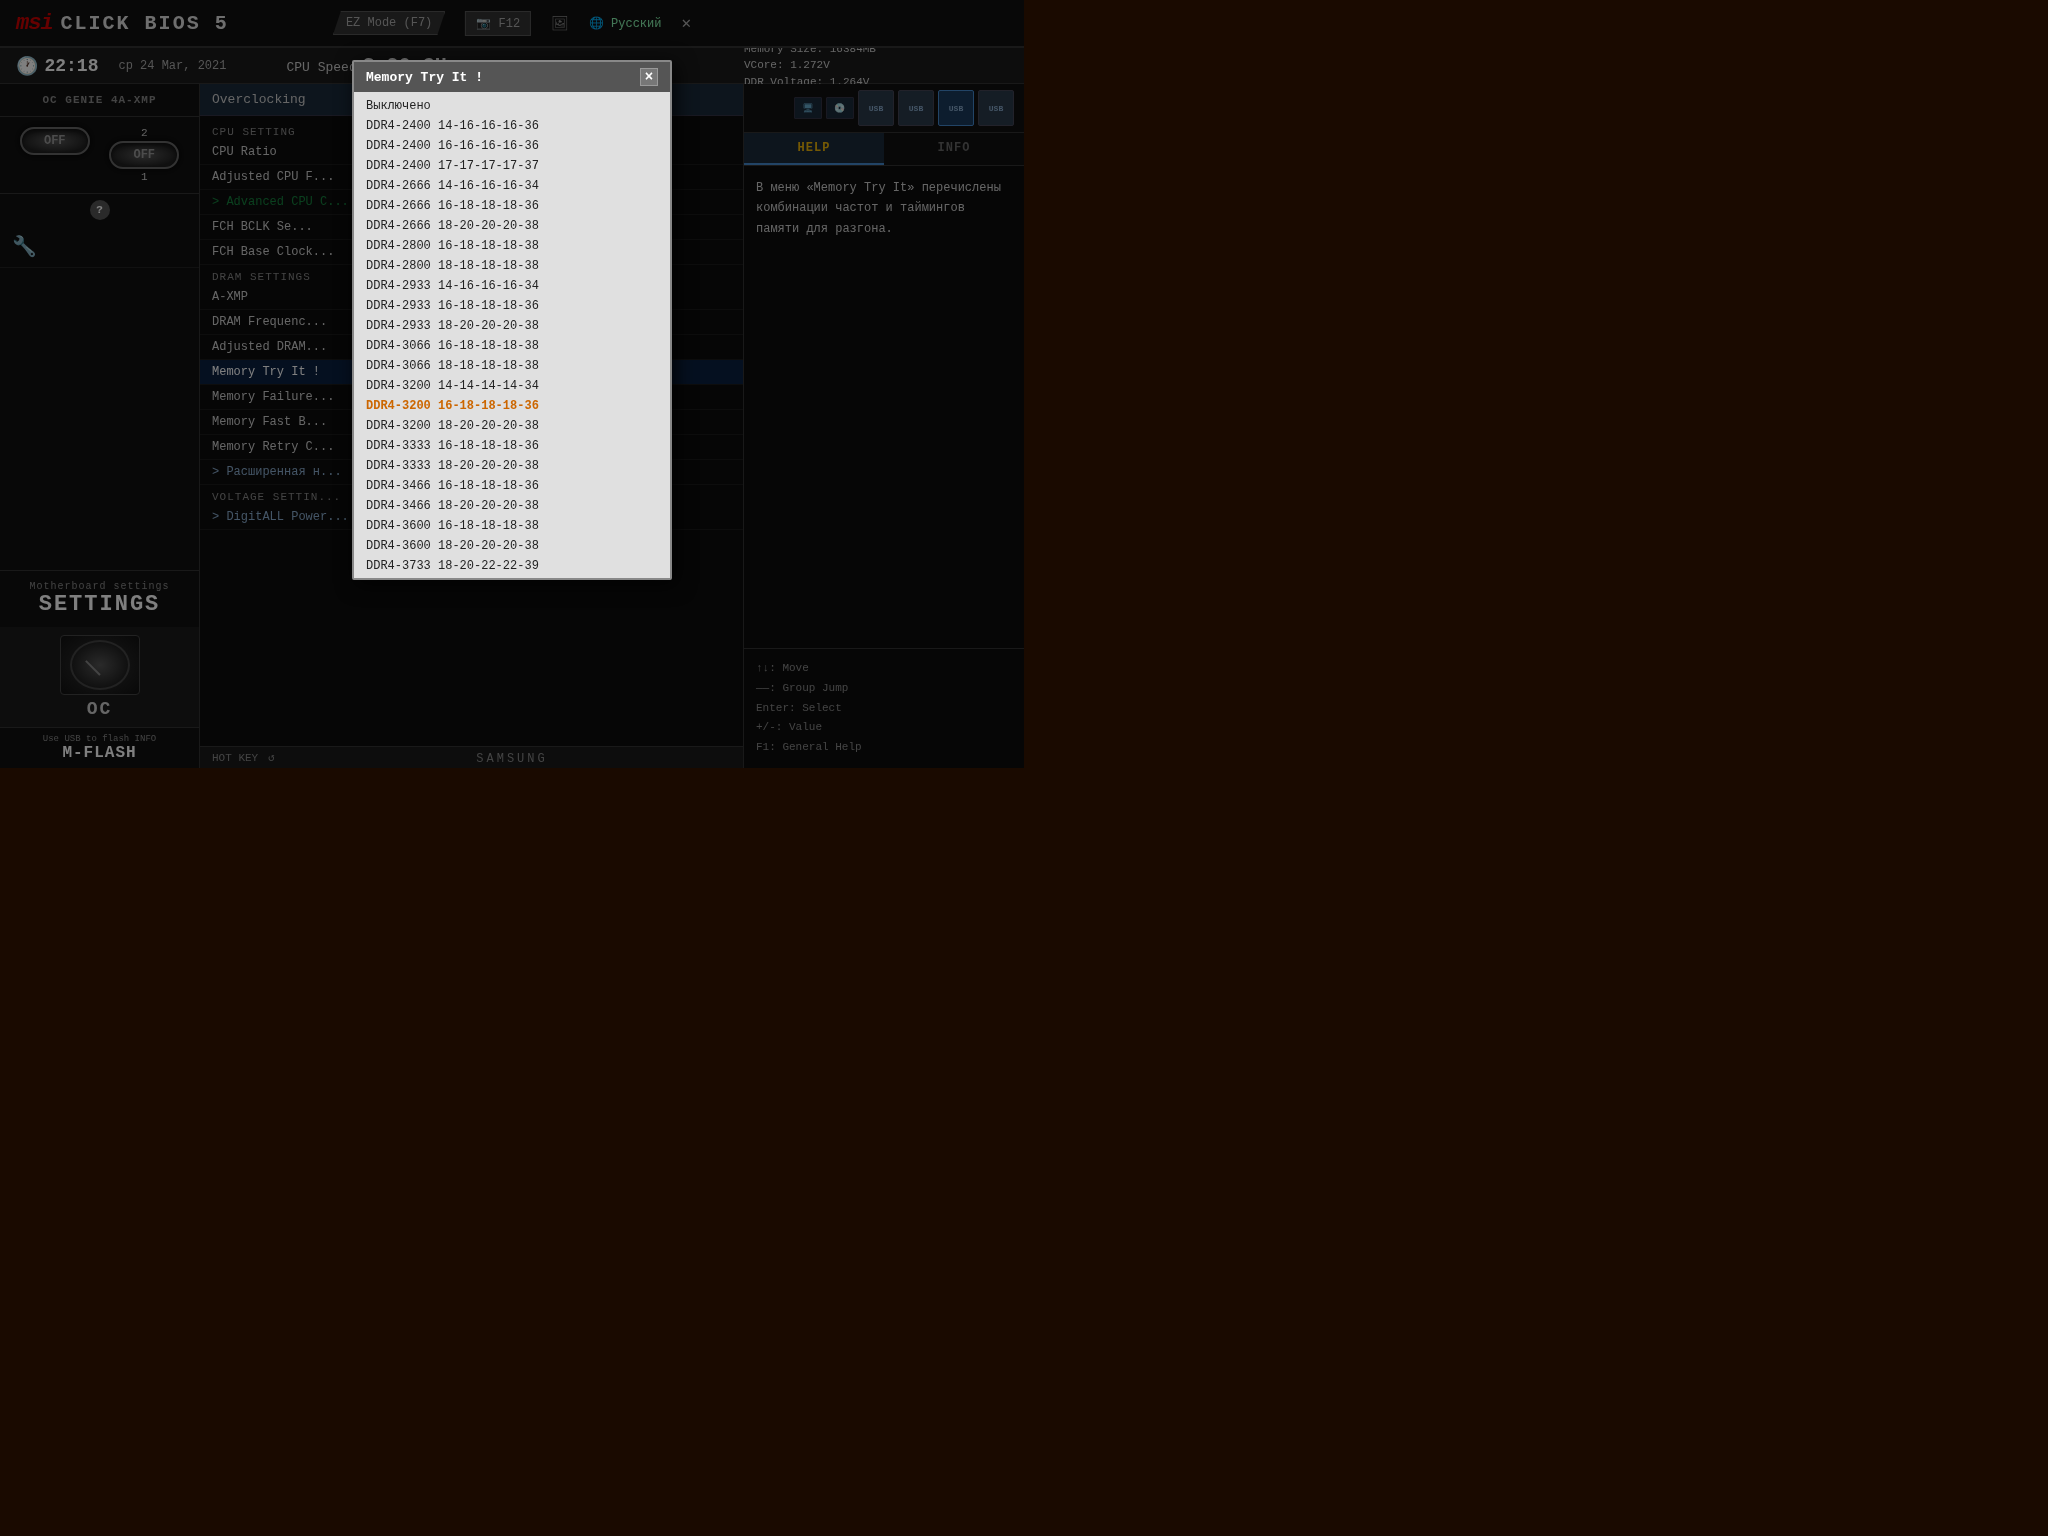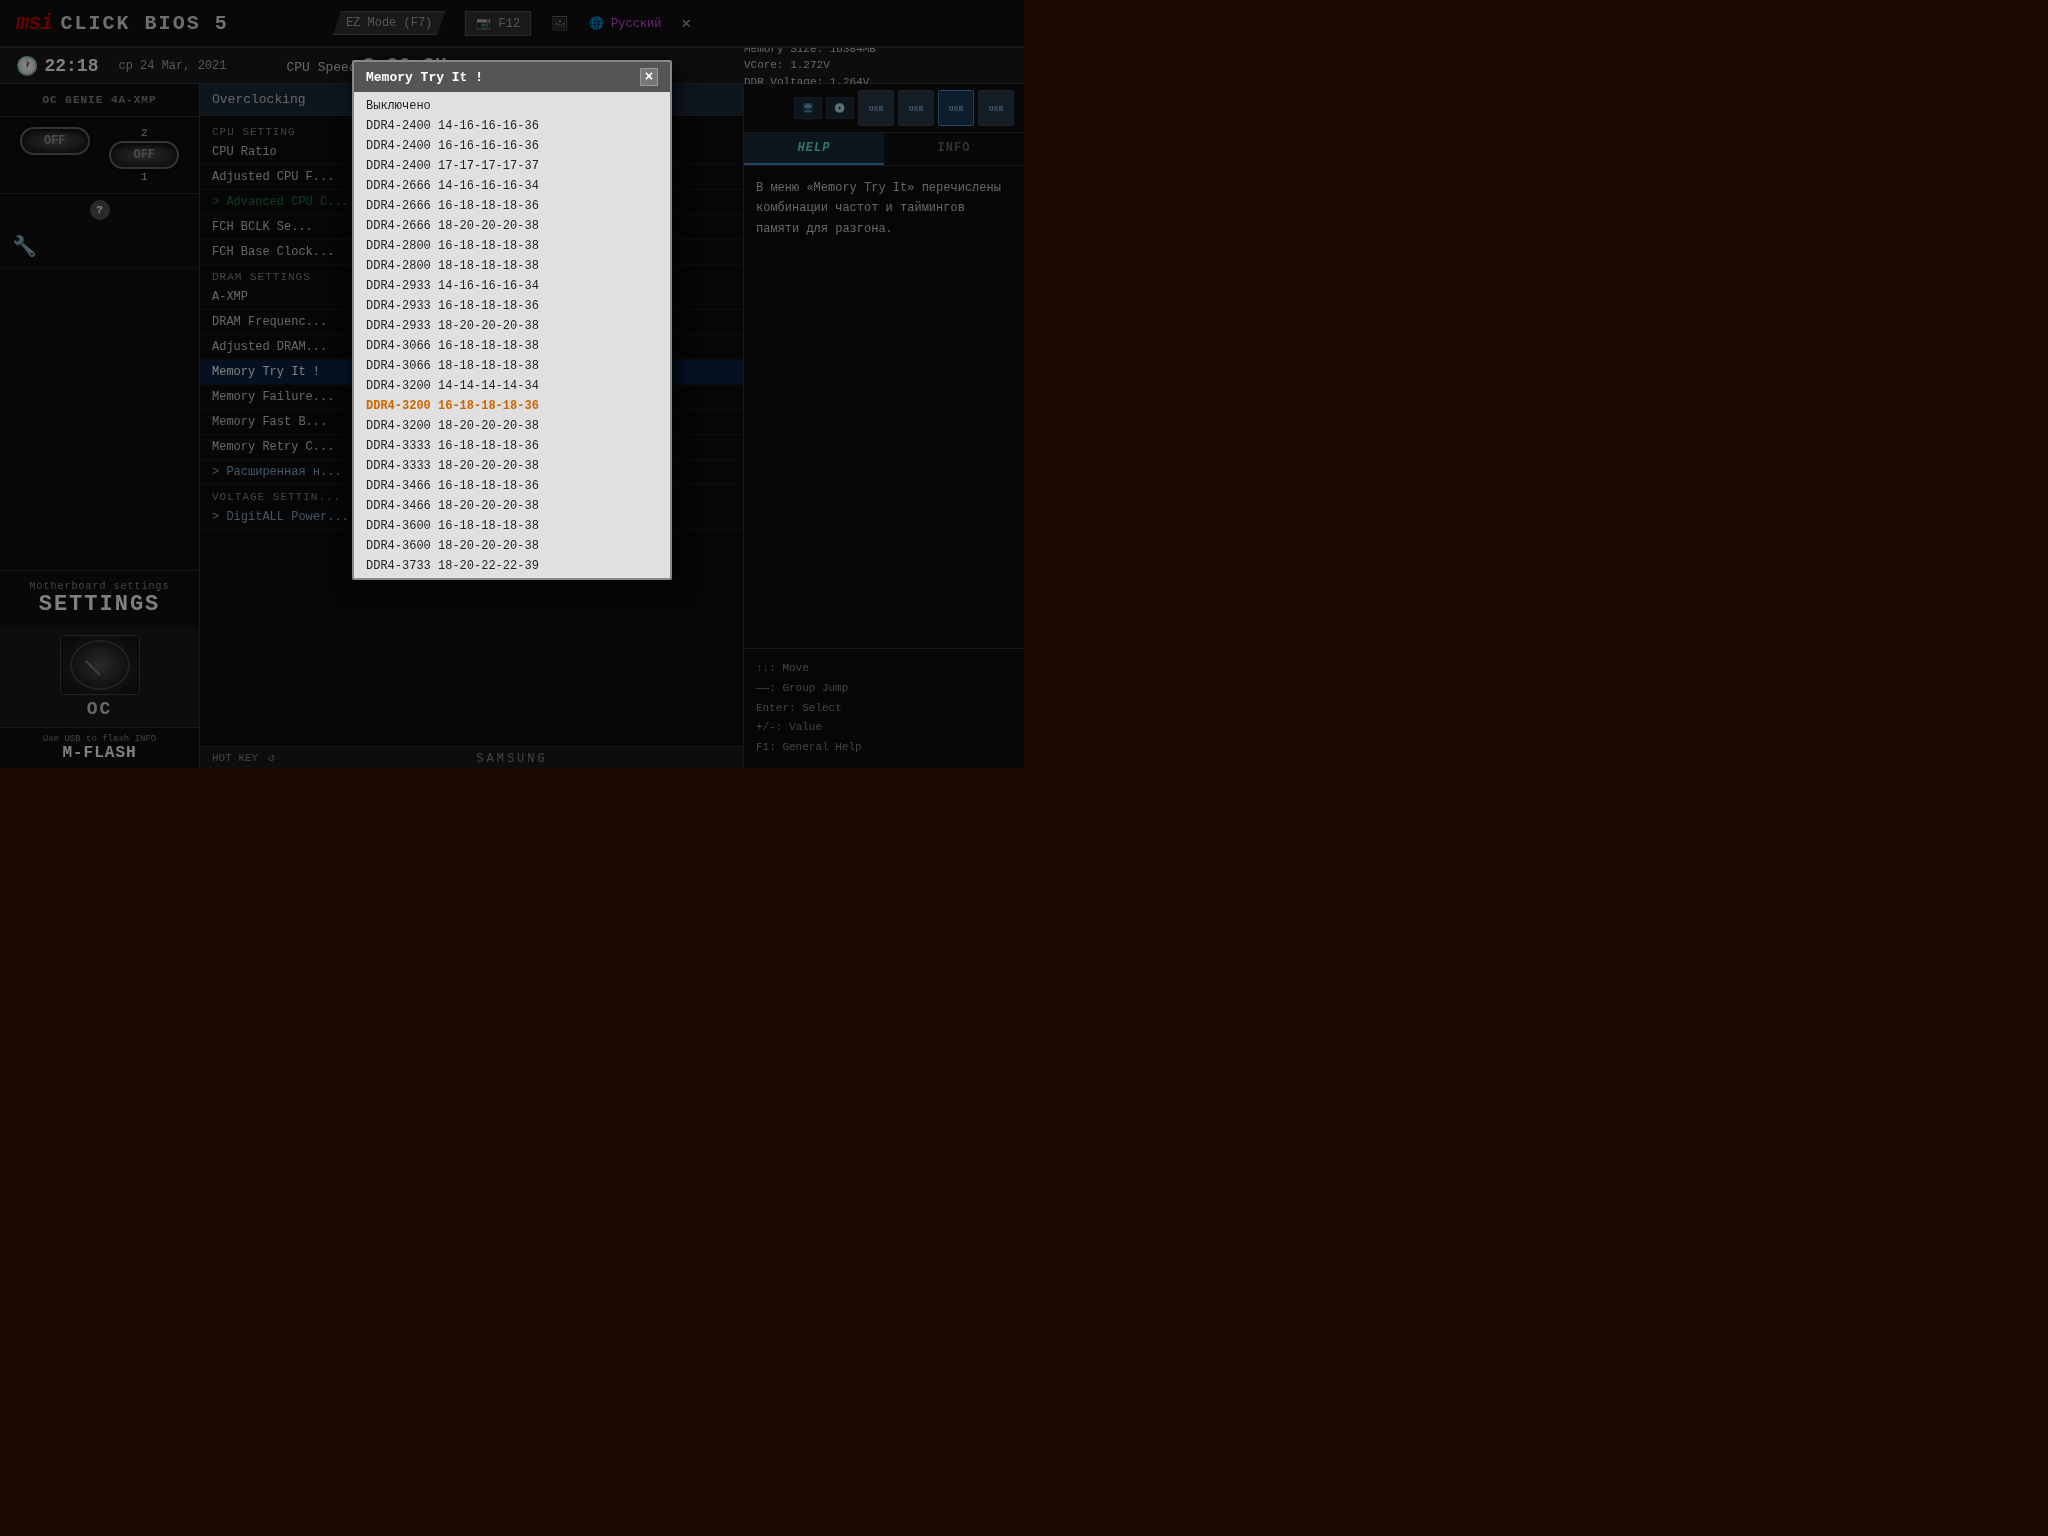--- a/index.html
+++ b/index.html
@@ -57,21 +57,21 @@
     }
     .f12-btn {
       background: #333;
       border: 1px solid #555;
       color: #aaa;
       padding: 4px 10px;
       font-size: 12px;
       cursor: pointer;
     }
     .lang-btn {
-      color: #d946ef;
+      color: #86efac;
       font-size: 12px;
       cursor: pointer;
     }
     .close-btn {
       color: #aaa;
       font-size: 16px;
       cursor: pointer;
     }
 
     
@@ -341,24 +341,23 @@
       flex: 1;
       text-align: center;
       padding: 8px;
       font-size: 12px;
       font-weight: bold;
       letter-spacing: 1px;
       cursor: pointer;
       border-bottom: 2px solid transparent;
     }
     .right-tab.active {
-      color: #5eead4;
+      color: #eab308;
       background: #1a2a3a;
       border-bottom-color: #4488cc;
-      font-style: italic;
     }
     .right-tab.inactive {
       color: #666;
       background: #111;
     }
 
     .help-content {
       padding: 12px;
       color: #ccc;
       font-size: 12px;

